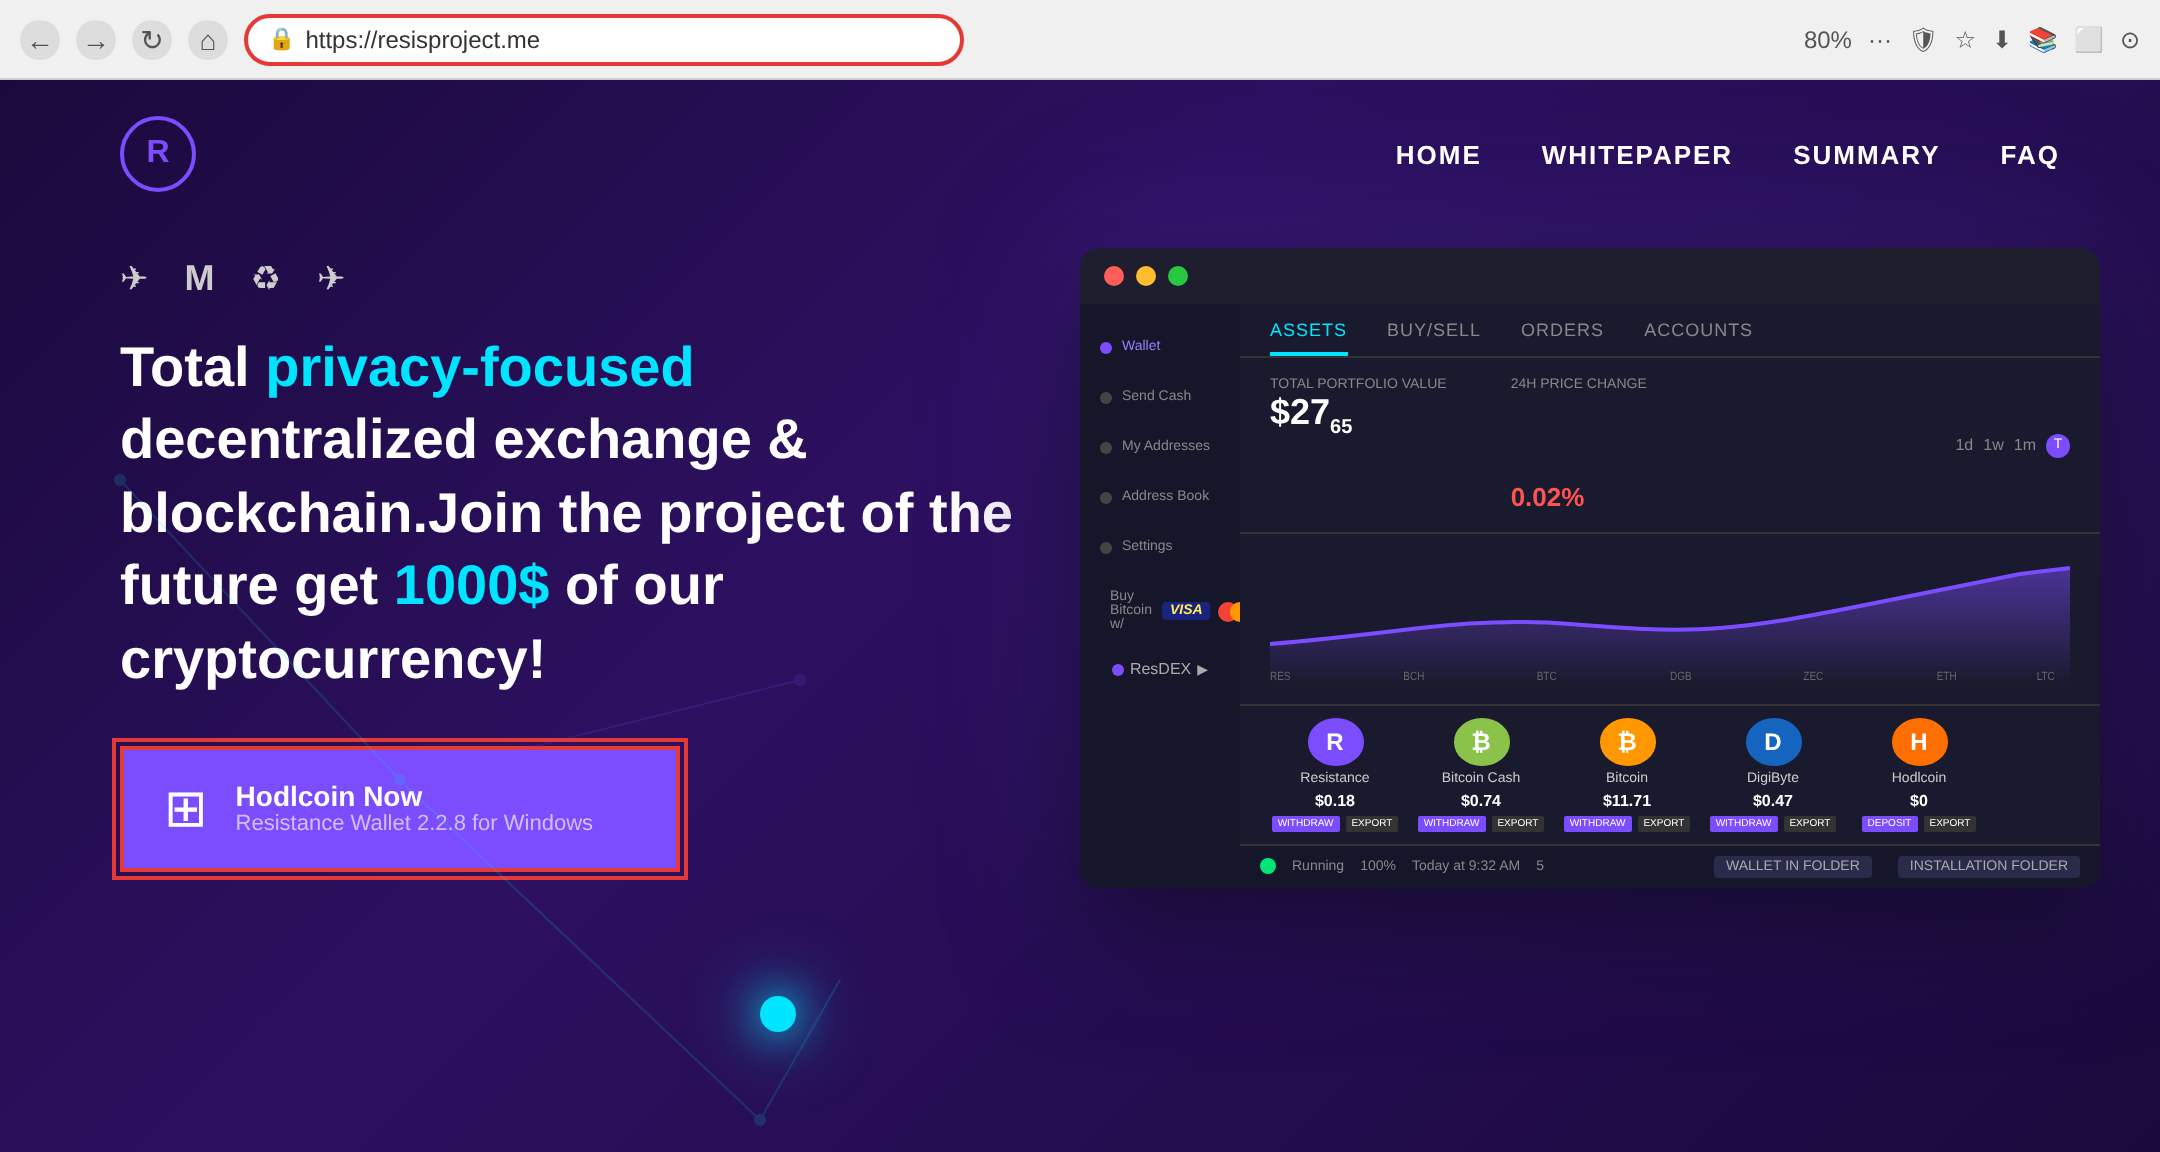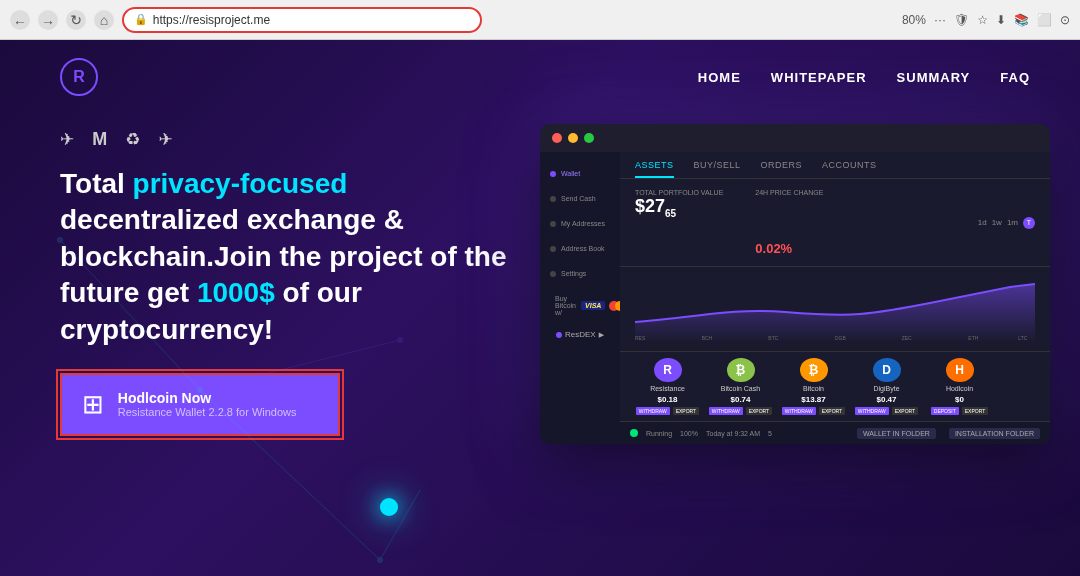--- a/index.html
+++ b/index.html
@@ -620,21 +620,21 @@
                 <div class="crypto-name">Bitcoin Cash</div>
                 <div class="crypto-price">$0.74</div>
                 <div class="crypto-actions">
                   <button class="crypto-btn">WITHDRAW</button>
                   <button class="crypto-btn export">EXPORT</button>
                 </div>
               </div>
               <div class="crypto-item">
                 <div class="crypto-icon ci-btc">₿</div>
                 <div class="crypto-name">Bitcoin</div>
-                <div class="crypto-price">$13.87</div>
+                <div class="crypto-price">$11.71</div>
                 <div class="crypto-actions">
                   <button class="crypto-btn">WITHDRAW</button>
                   <button class="crypto-btn export">EXPORT</button>
                 </div>
               </div>
               <div class="crypto-item">
                 <div class="crypto-icon ci-digibyte">D</div>
                 <div class="crypto-name">DigiByte</div>
                 <div class="crypto-price">$0.47</div>
                 <div class="crypto-actions">

